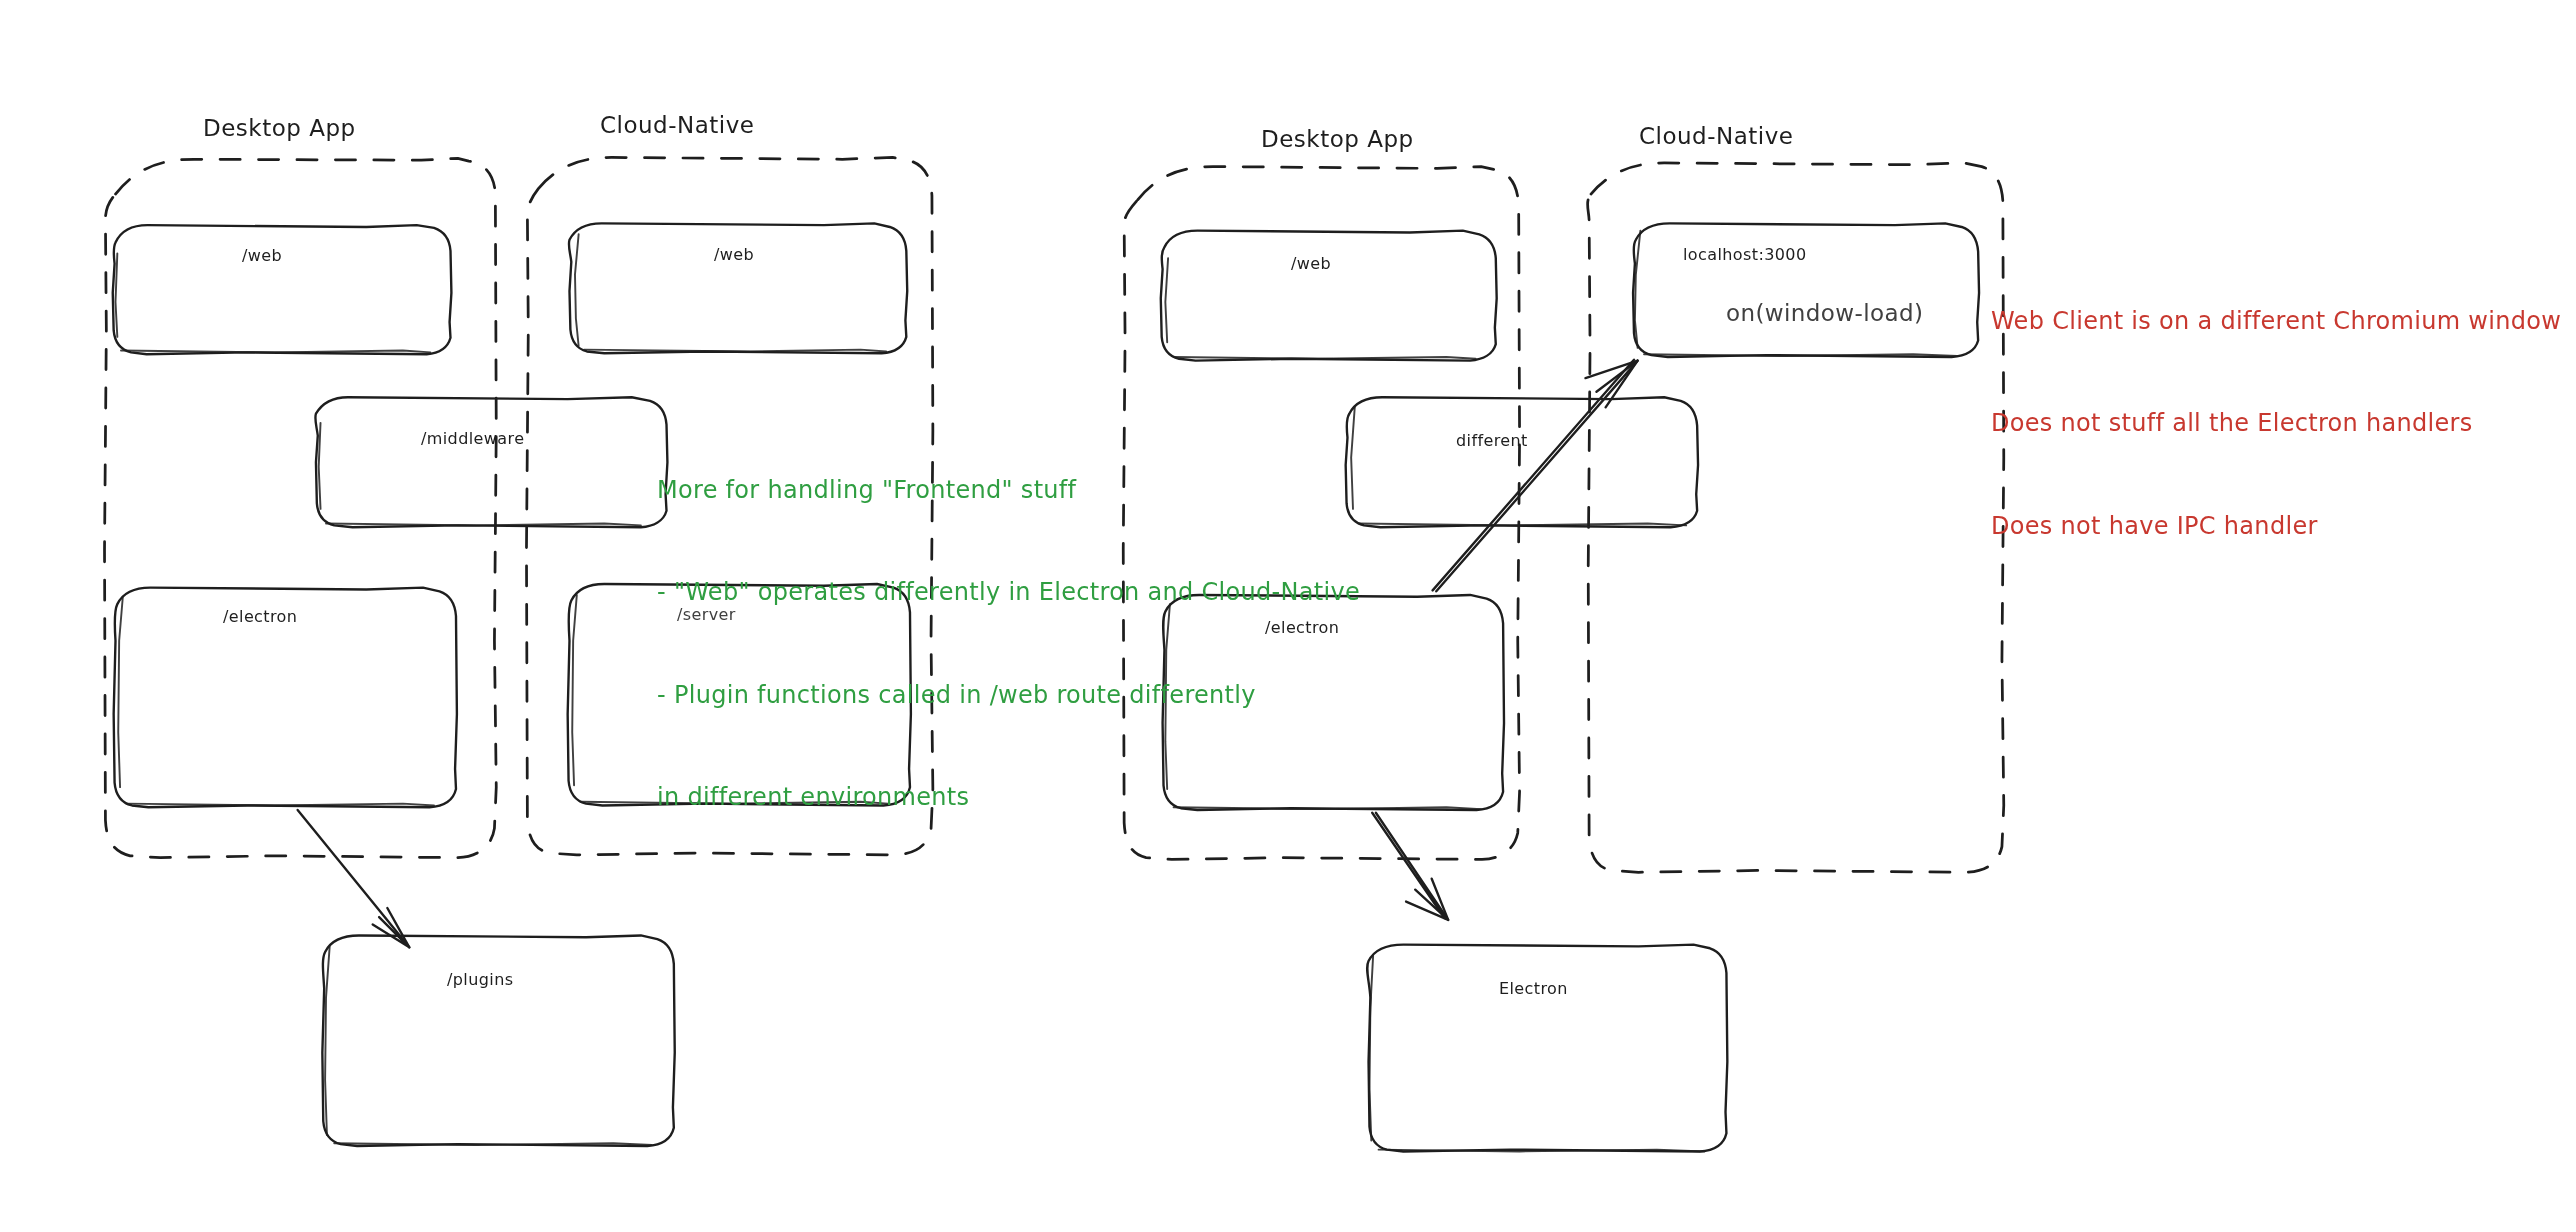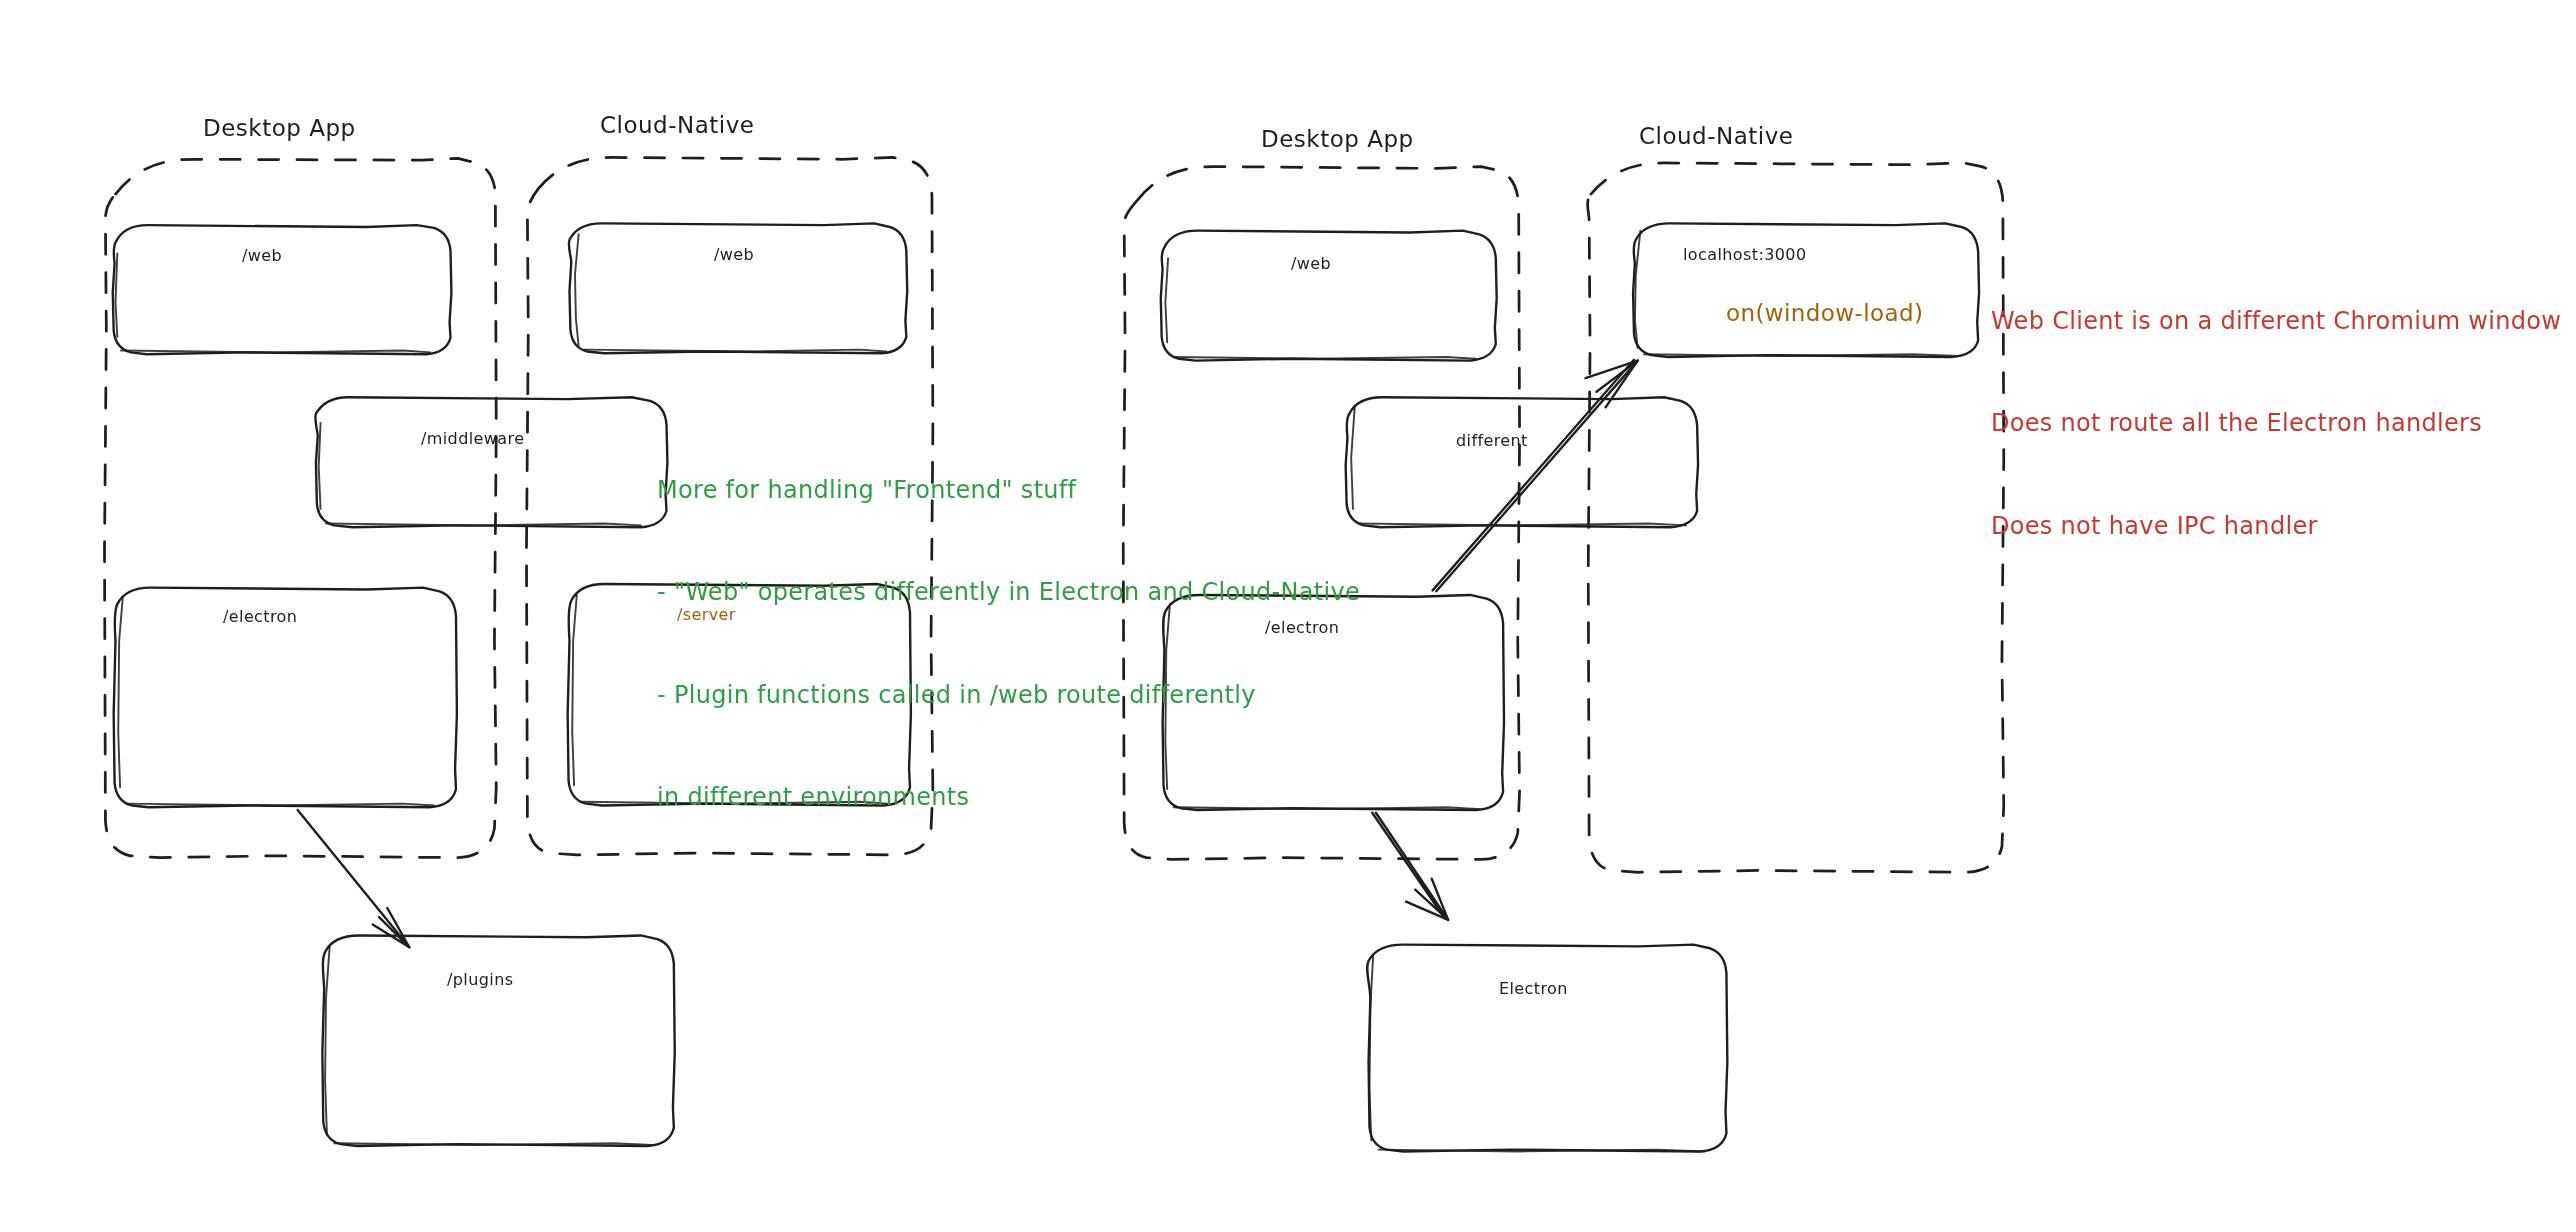--- a/index.html
+++ b/index.html
@@ -20,21 +20,21 @@
     white-space:pre;
     line-height:1.32;
     color:#1e1e1e;
   }
   .group-title{font-size:23px;letter-spacing:0.5px;}
   .box-label{font-size:16px;letter-spacing:0.4px;}
   .box-label.small{font-size:23px;}
   .note{font-size:24px;letter-spacing:0.3px;line-height:1.42;}
   .note.green{color:#2f9e41;}
   .note.red{color:#c8382f;}
-  .red-text{color:#a16207;}
+  .red-text{color:#404040;}
 
   
   .hit{position:absolute;cursor:default;background:transparent;}
 </style>
 </head>
 <body>
 
 <svg id="canvas" viewBox="0 0 2814 1346" xmlns="http://www.w3.org/2000/svg">
   <defs>
     <style>
@@ -224,17 +224,17 @@
   <div class="tnode box-label" style="left:1456px;top:430px;">different</div>
 
   <div class="hit" style="left:1162px;top:593px;width:344px;height:220px;"></div>
   <div class="tnode box-label" style="left:1265px;top:617px;">/electron</div>
 
   <div class="hit" style="left:1367px;top:943px;width:363px;height:212px;"></div>
   <div class="tnode box-label" style="left:1499px;top:978px;">Electron</div>
 
   <div class="tnode note red" style="left:1991px;top:236px;">
     <div>Web Client is on a different Chromium window</div>
-    <div>Does not route all the Electron handlers</div>
+    <div>Does not stuff all the Electron handlers</div>
     <div>Does not have IPC handler</div>
   </div>
 </div>
 
 
 </body></html>

